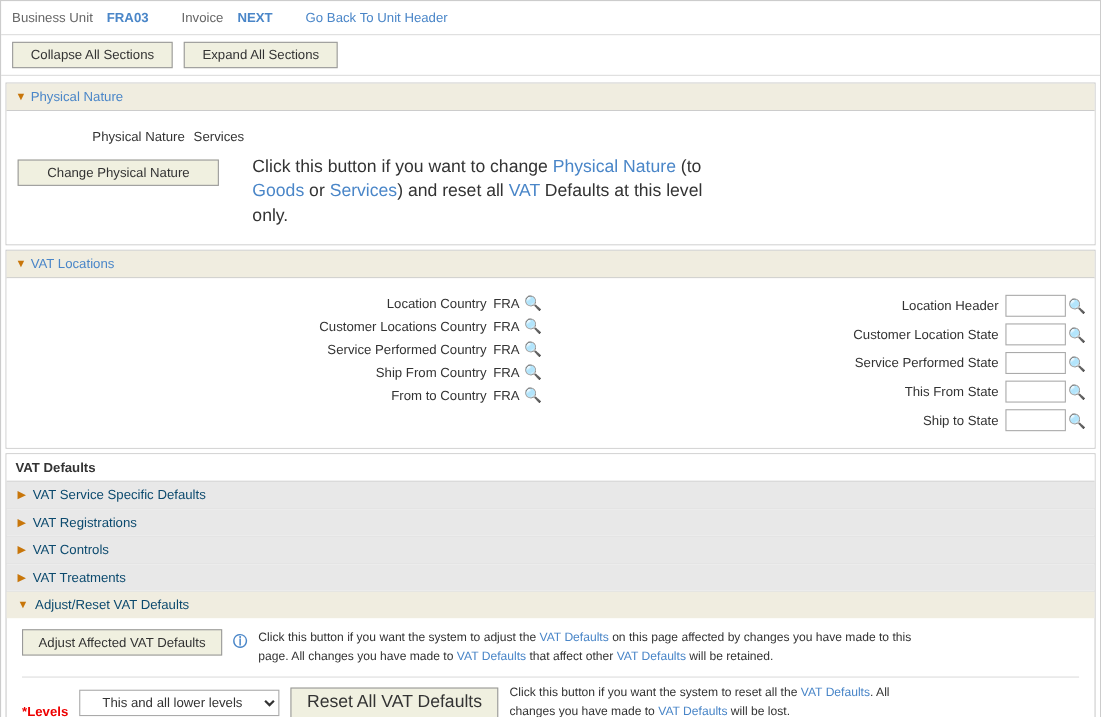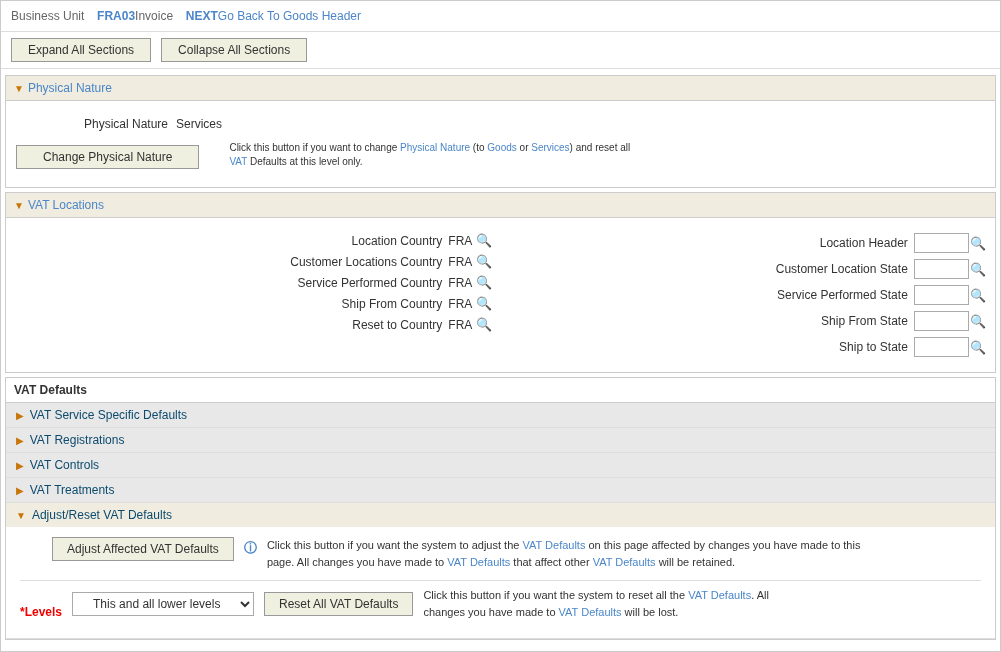--- a/index.html
+++ b/index.html
@@ -2,21 +2,21 @@
 <html><head>
   <meta charset="utf-8">
   <style>
     * { box-sizing: border-box; margin: 0; padding: 0; }
     body { font-family: Arial, sans-serif; font-size: 12px; color: #333; background: #fff; }
     
     #app { width: 1001px; min-height: 652px; background: #fff; border: 1px solid #ccc; }
     
     .page-title { color: #4a86c8; font-size: 13px; font-weight: bold; padding: 6px 8px 4px 8px; border-bottom: 1px solid #ccc; }
     
-    .header-bar { display: flex; align-items: center; padding: 8px 10px; border-bottom: 1px solid #ddd; }
+    .header-bar { display: flex; align-items: center; padding: 8px 10px; gap: 30px; border-bottom: 1px solid #ddd; }
     .header-item { font-size: 12px; }
     .header-label { color: #666; }
     .header-value { color: #4a86c8; font-weight: bold; }
     .header-link { color: #4a86c8; text-decoration: none; cursor: pointer; }
     
     .toolbar { display: flex; align-items: center; padding: 6px 10px; gap: 10px; border-bottom: 1px solid #ddd; }
     .btn-expand { background: #f0f0e0; border: 1px solid #999; padding: 4px 16px; font-size: 12px; cursor: pointer; color: #333; }
     
     .section { margin: 0; border: 1px solid #ccc; margin: 4px 4px; }
     .section-header { display: flex; align-items: center; padding: 5px 8px; background: #e8e8e8; border-bottom: 1px solid #ccc; cursor: pointer; }
@@ -27,44 +27,44 @@
     
     .section-body { padding: 10px; background: #fff; }
     .search-icon { color: #4a86c8; cursor: pointer; font-size: 13px; margin-left: 2px; }
     
     .physical-nature-row { display: flex; align-items: center; padding: 6px 0; }
     .pn-label { text-align: right; min-width: 160px; color: #333; font-size: 12px; padding-right: 8px; }
     .pn-value { color: #333; font-size: 12px; }
     
     .btn-change { background: #f0f0e0; border: 1px solid #999; padding: 4px 26px; font-size: 12px; cursor: pointer; color: #333; margin: 4px 0; }
     
-    .help-text { color: #333; font-size: 10px; margin-left: 16px; max-width: 420px; line-height: 1.4; }
+    .help-text { color: #333; font-size: 16px; margin-left: 16px; max-width: 420px; line-height: 1.4; }
     .help-text .blue { color: #4a86c8; }
     .help-text .link { color: #4a86c8; }
     
     .vat-defaults-section { margin: 4px; border: 1px solid #ccc; }
     .vat-defaults-title { padding: 5px 8px; font-size: 12px; font-weight: bold; color: #333; background: #fff; border-bottom: 1px solid #ccc; }
     
     .subsection { border-bottom: 1px solid #ddd; }
     .subsection-header { display: flex; align-items: center; padding: 5px 10px; background: #e8e8e8; cursor: pointer; }
     .subsection-title { color: #0c4a6e; font-size: 12px; margin-left: 6px; }
     .tri-right { font-size: 10px; color: #c8760a; }
     .tri-down { font-size: 10px; color: #c8760a; }
     
     .adjust-section { padding: 10px 14px; }
-    .adjust-row { display: flex; align-items: flex-start; gap: 10px; margin-bottom: 10px; margin-left: 32px; }
+    .adjust-row { display: flex; align-items: flex-start; gap: 10px; margin-bottom: 10px; }
     .btn-adjust { background: #f0f0e0; border: 1px solid #999; padding: 4px 14px; font-size: 12px; cursor: pointer; color: #333; min-width: 180px; }
     .info-icon { color: #4a86c8; font-weight: bold; font-size: 13px; cursor: pointer; margin-top: 2px; }
     .adjust-help { font-size: 11px; color: #333; max-width: 620px; line-height: 1.5; }
     .adjust-help .blue { color: #4a86c8; }
     
     .levels-row { display: flex; align-items: center; gap: 10px; padding: 0 0 8px 0; }
     .levels-label { color: #e00; font-size: 12px; font-weight: bold; margin-top: 16px; }
     .levels-select { border: 1px solid #aaa; padding: 3px 16px; font-size: 12px; background: #fff; color: #333; }
-    .btn-reset { background: #f0f0e0; border: 1px solid #999; padding: 4px 14px; font-size: 12px; cursor: pointer; color: #333; min-width: 140px; }
+    .btn-reset { background: #f0f0e0; border: 1px solid #999; padding: 4px 14px; font-size: 16px; cursor: pointer; color: #333; min-width: 140px; }
     .reset-help { font-size: 11px; color: #333; max-width: 380px; line-height: 1.5; }
     .reset-help .blue { color: #4a86c8; }
 
     .locations-grid { display: grid; grid-template-columns: 1fr 1fr; padding: 8px 0; gap: 4px 0; }
     .loc-row { display: flex; align-items: center; justify-content: flex-end; padding: 3px 8px; }
     .loc-label { text-align: right; font-size: 12px; color: #333; padding-right: 6px; min-width: 180px; }
     .loc-val { font-size: 12px; color: #333; margin-right: 2px; }
     .loc-input { border: 1px solid #aaa; padding: 2px 4px; font-size: 12px; width: 55px; }
     
     .divider { height: 1px; background: #ddd; margin: 4px 0; }
@@ -79,26 +79,26 @@
     <span class="header-item">
       <span class="header-label">Business Unit</span>
       <span style="display:inline-block; width:6px;"></span>
       <span class="header-value">FRA03</span>
     </span>
     <span class="header-item">
       <span class="header-label">Invoice</span>
       <span style="display:inline-block; width:6px;"></span>
       <span class="header-value">NEXT</span>
     </span>
-    <span class="header-link">Go Back To Goods Header</span>
+    <span class="header-link">Go Back To Unit Header</span>
   </div>
 
   <div class="toolbar">
+    <button class="btn-expand">Collapse All Sections</button>
     <button class="btn-expand">Expand All Sections</button>
-    <button class="btn-expand">Collapse All Sections</button>
   </div>
 
   <div class="section" style="margin-top:6px;">
     <div class="section-header expanded">
       <span class="triangle open">▼</span>
       <span class="section-title">Physical Nature</span>
     </div>
     <div class="section-body">
       <div class="physical-nature-row">
         <span class="pn-label">Physical Nature</span>
@@ -141,21 +141,21 @@
             <span class="search-icon">🔍</span>
           </div>
 
           <div class="loc-row">
             <span class="loc-label">Ship From Country</span>
             <span class="loc-val">FRA</span>
             <span class="search-icon">🔍</span>
           </div>
 
           <div class="loc-row">
-            <span class="loc-label">Reset to Country</span>
+            <span class="loc-label">From to Country</span>
             <span class="loc-val">FRA</span>
             <span class="search-icon">🔍</span>
           </div>
         </div>
 
         <div>
 
           <div class="loc-row">
             <span class="loc-label">Location Header</span>
             <input class="loc-input" type="text" value="" style="">
@@ -168,21 +168,21 @@
             <span class="search-icon">🔍</span>
           </div>
 
           <div class="loc-row">
             <span class="loc-label">Service Performed State</span>
             <input class="loc-input" type="text" value="" style="">
             <span class="search-icon">🔍</span>
           </div>
 
           <div class="loc-row">
-            <span class="loc-label">Ship From State</span>
+            <span class="loc-label">This From State</span>
             <input class="loc-input" type="text" value="" style="">
             <span class="search-icon">🔍</span>
           </div>
 
           <div class="loc-row">
             <span class="loc-label">Ship to State</span>
             <input class="loc-input" type="text" value="" style="">
             <span class="search-icon">🔍</span>
           </div>
         </div>

